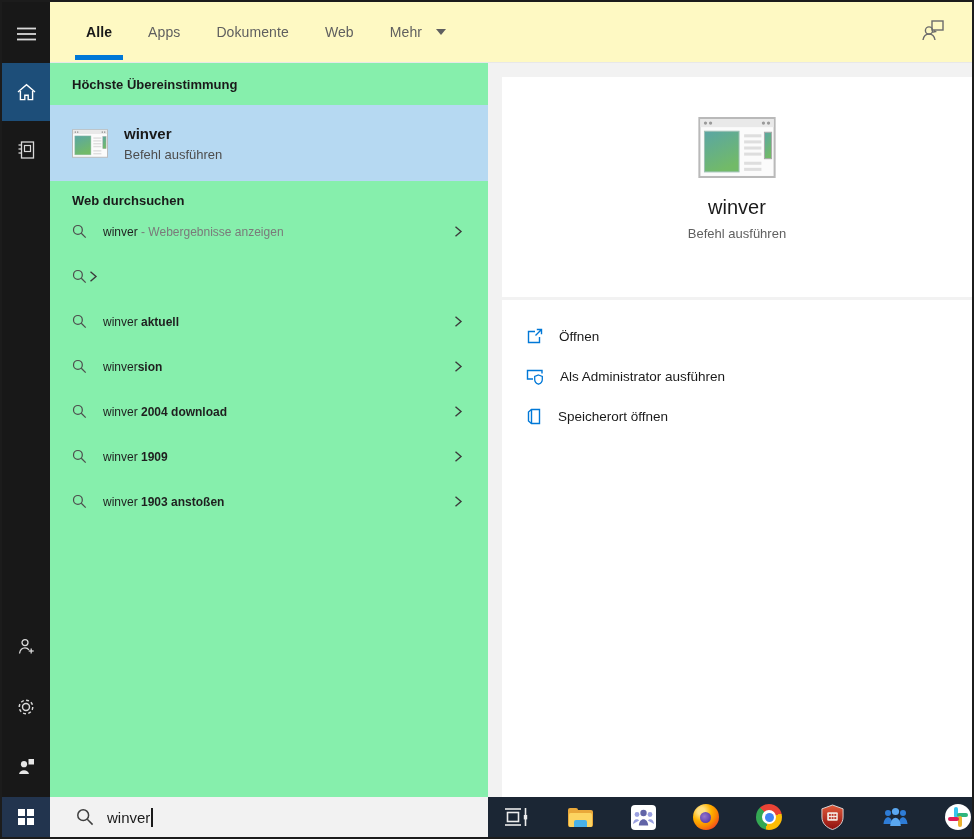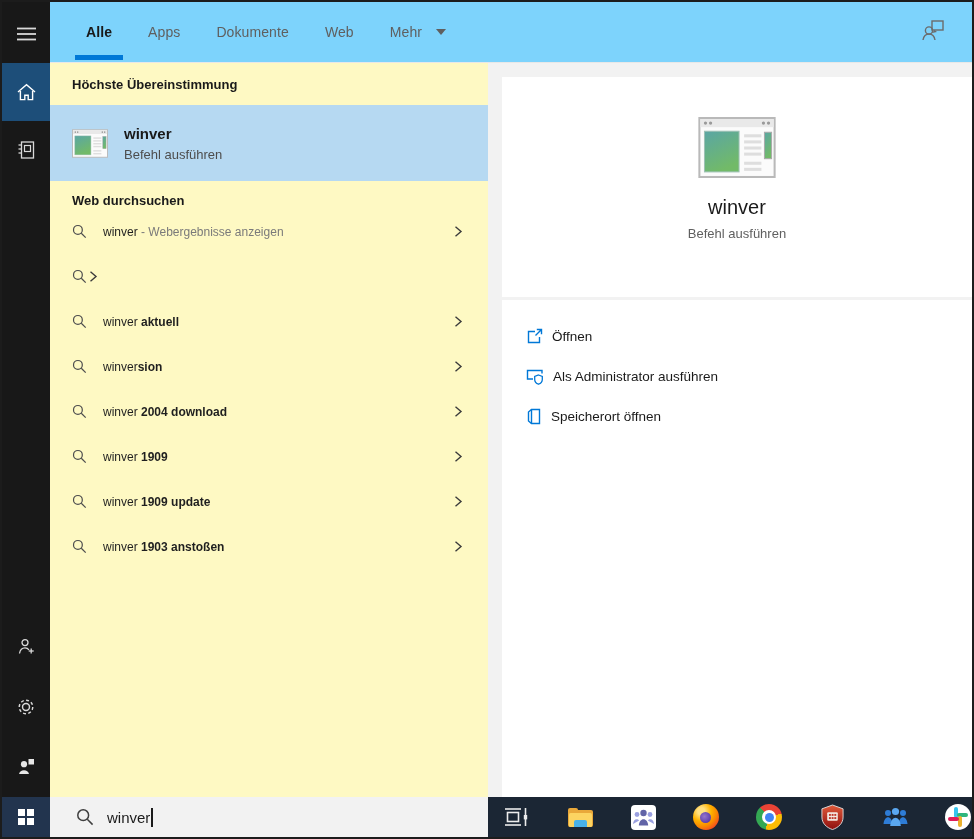--- a/index.html
+++ b/index.html
@@ -7,35 +7,35 @@
     font-family:"Liberation Sans", sans-serif; }
   .screen { position:absolute; inset:0; border:2px solid #1c1c1c; background:#fff; }
 
   
   .rail { position:absolute; left:0; top:0; width:48px; height:795px; background:#181818; }
   .rail-item { position:absolute; left:0; width:48px; height:48px;
     display:flex; align-items:center; justify-content:center; cursor:pointer; }
   .rail-item.active { background:#1d4e79; height:58px; }
 
   
-  .header { position:absolute; left:48px; top:0; right:0; height:61px; background:#7dd3fc;
+  .header { position:absolute; left:48px; top:0; right:0; height:61px; background:#fef9c3;
     border-bottom:1px solid #e8e8e8; display:flex; align-items:center; }
   .tabs { display:flex; align-items:stretch; height:100%; margin-left:36px; gap:36px; }
   .tab { position:relative; display:flex; align-items:center; font-size:14px;
     color:#5f5f5f; cursor:pointer; letter-spacing:.1px; }
   .tab.active { color:#191919; font-weight:bold; }
   .tab.active::after { content:""; position:absolute; left:-11px; right:-11px;
     bottom:2px; height:5px; background:#0078d7; }
   .tab-more { display:flex; align-items:center; gap:14px; }
   .caret-down { width:0; height:0; border-left:5px solid transparent;
     border-right:5px solid transparent; border-top:6px solid #5f5f5f; }
   .hdr-user { position:absolute; right:26px; top:16px; cursor:pointer; }
 
   
-  .results { position:absolute; left:48px; top:61px; width:438px; height:734px; background:#fef9c3; }
+  .results { position:absolute; left:48px; top:61px; width:438px; height:734px; background:#86efac; }
   .sec-label { position:absolute; left:22px; font-size:13px; font-weight:bold; color:#1a1a1a; }
   .best-row { position:absolute; left:0; right:0; top:42px; height:76px; background:#b6d9f2;
     display:flex; align-items:center; cursor:pointer; }
   .best-icon { margin-left:22px; flex:0 0 auto; }
   .best-txt { margin-left:16px; }
   .best-title { font-size:15px; font-weight:bold; color:#191919; }
   .best-sub { font-size:13px; color:#4d4d4d; margin-top:5px; }
 
   .sug-list { position:absolute; left:0; right:0; top:146px; }
   .sug-row { height:45px; display:flex; align-items:center; cursor:pointer; padding:0 24px 0 22px; }
@@ -46,21 +46,21 @@
 
   
   .rightpane { position:absolute; left:486px; top:61px; right:0; bottom:40px; background:#f2f2f2; }
   .card { position:absolute; left:14px; right:0; background:#fff; }
   .card1 { top:14px; height:220px; display:flex; flex-direction:column; align-items:center; }
   .card2 { top:237px; bottom:0; padding-top:16px; }
   .pv-icon { margin-top:40px; }
   .pv-title { margin-top:18px; font-size:20px; color:#1a1a1a; }
   .pv-sub { margin-top:7px; font-size:13px; color:#5f5f5f; }
   .action-row { height:40px; display:flex; align-items:center; padding-left:24px;
-    cursor:pointer; gap:9px; }
+    cursor:pointer; gap:16px; }
   .action-label { font-size:13.5px; color:#1a1a1a; }
 
   
   .startbtn { position:absolute; left:0; top:795px; width:48px; height:40px; background:#22344e;
     display:flex; align-items:center; justify-content:center; cursor:pointer; }
   .winlogo { display:grid; grid-template-columns:7px 7px; grid-template-rows:7px 7px; gap:2px; }
   .winlogo span { background:#fff; }
   .searchbar { position:absolute; left:48px; top:795px; width:438px; height:40px;
     background:#f2f2f2; display:flex; align-items:center; padding-left:26px; cursor:text; }
   .search-val { margin-left:13px; font-size:15px; color:#1b1b1b; }
@@ -273,30 +273,20 @@
         <span class="sug-text"><span>winver </span><b>1909</b><span class="muted"></span></span>
         <svg width="12" height="13" viewBox="0 0 12 13">
             <polyline points="3.5,1.8 9,6.5 3.5,11.2" fill="none" stroke="#3b3b3b" stroke-width="1.4"></polyline>
           </svg>
       </div>
       <div class="sug-row">
         <svg width="15" height="15" viewBox="0 0 16 16">
             <circle cx="6.3" cy="6.3" r="4.7" fill="none" stroke="#4d4d4d" stroke-width="1.3"></circle>
             <line x1="9.9" y1="9.9" x2="14.6" y2="14.6" stroke="#4d4d4d" stroke-width="1.3"></line>
           </svg>
-        <span class="sug-text"><span>winver </span><b>1909 update</b><span class="muted"></span></span>
-        <svg width="12" height="13" viewBox="0 0 12 13">
-            <polyline points="3.5,1.8 9,6.5 3.5,11.2" fill="none" stroke="#3b3b3b" stroke-width="1.4"></polyline>
-          </svg>
-      </div>
-      <div class="sug-row">
-        <svg width="15" height="15" viewBox="0 0 16 16">
-            <circle cx="6.3" cy="6.3" r="4.7" fill="none" stroke="#4d4d4d" stroke-width="1.3"></circle>
-            <line x1="9.9" y1="9.9" x2="14.6" y2="14.6" stroke="#4d4d4d" stroke-width="1.3"></line>
-          </svg>
         <span class="sug-text"><span>winver </span><b>1903 anstoßen</b><span class="muted"></span></span>
         <svg width="12" height="13" viewBox="0 0 12 13">
             <polyline points="3.5,1.8 9,6.5 3.5,11.2" fill="none" stroke="#3b3b3b" stroke-width="1.4"></polyline>
           </svg>
       </div>
     </div>
   </div>
 
   <div class="rightpane">
     <div class="card card1">

